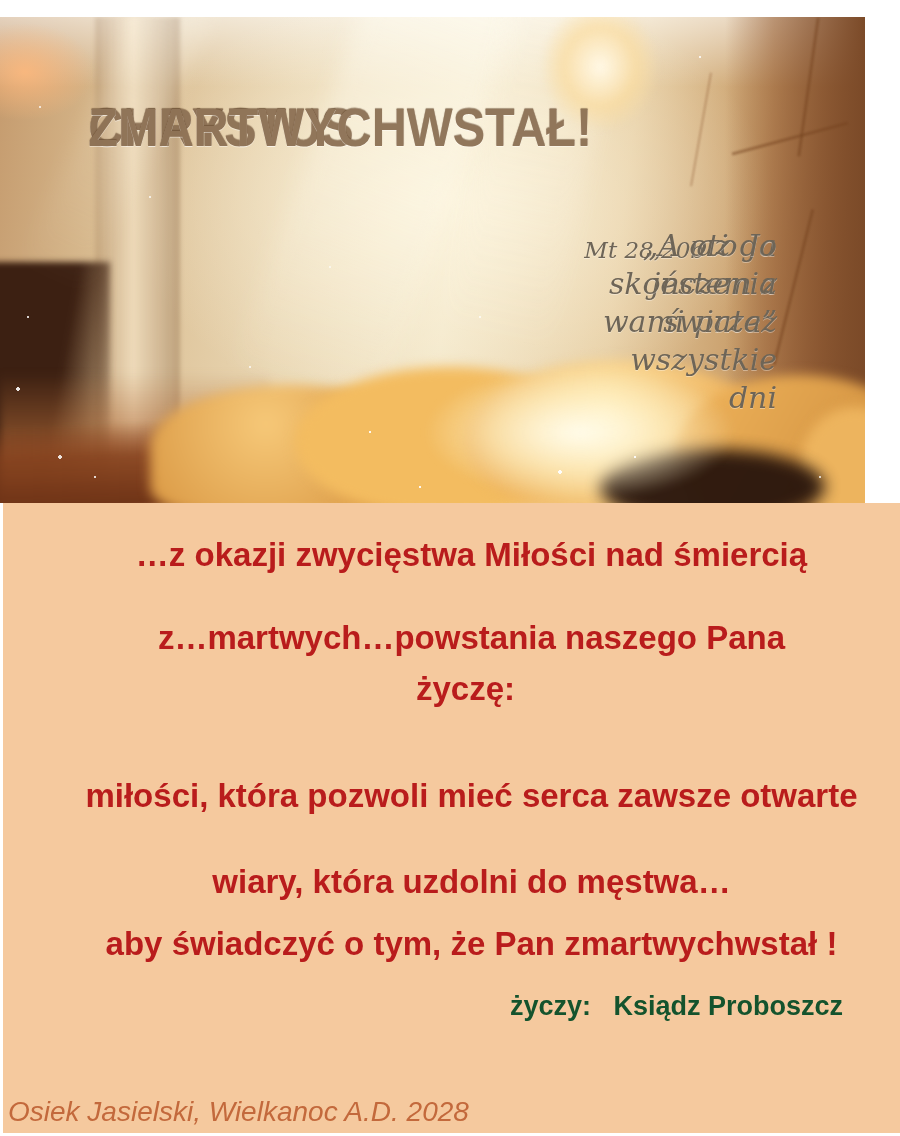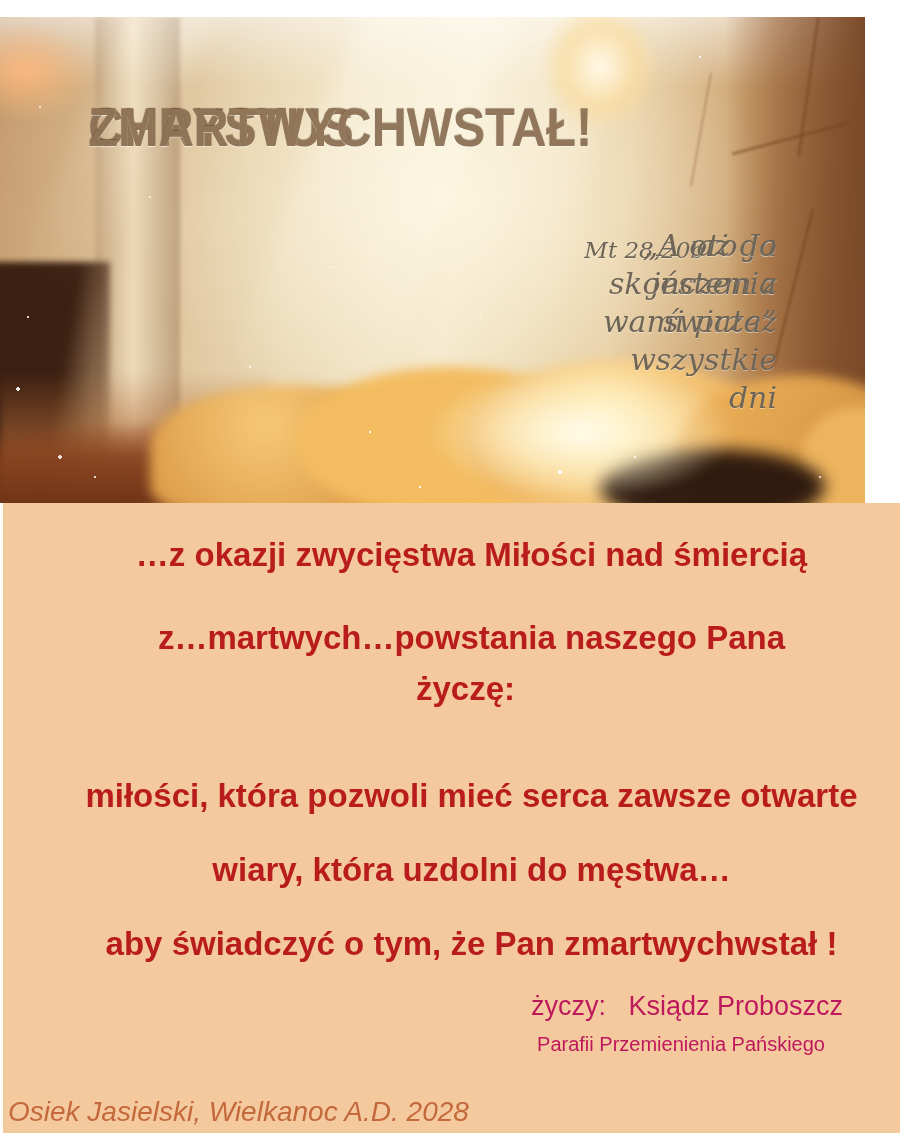--- a/index.html
+++ b/index.html
@@ -97,23 +97,23 @@
   
   .panel {
     position:absolute; left:3px; top:503px; width:897px; height:630px;
     background:#f5c99e;
   }
   .gline {
     position:absolute; left:0; right:0; padding-left:40px; text-align:center;
     font-weight:bold; font-size:33px; color:#b91c1c;
   }
   .g0 { top:33px; }  .g1 { top:100px;margin-top:16px; } .g2 { top:167px;padding-left:28px; } .g3 { top:228px;margin-top:46px; }
-  .g4 { top:294px; } .g5 { top:348px; } .g6 { top:422px; }
+  .g4 { top:294px; } .g5 { top:360px; } .g6 { top:422px; }
   .sig {
-    position:absolute; right:0; text-align:left; font-weight:normal; color:#be185d; white-space:pre;
+    position:absolute; right:0; text-align:left; font-weight:bold; color:#14532d; white-space:pre;
   }
   .sig1 { top:488px; right:57px;  font-size:27px; }
   .sig2 { top:530px; right:75px;  font-size:20px; }
   .sig3 { top:561px; right:107px; font-size:20px; }
   .footer-line {
     position:absolute; left:5px; top:593px;
     font-style:italic; font-size:28px; color:#c3693c;
   }
 </style>
 </head>
@@ -158,18 +158,17 @@
 
   <div class="panel">
     <div class="gline g0">…z okazji zwycięstwa Miłości nad śmiercią</div>
     <div class="gline g1">z…martwych…powstania naszego Pana</div>
     <div class="gline g2">życzę:</div>
     <div class="gline g3">miłości, która pozwoli mieć serca zawsze otwarte</div>
     <div class="gline g5">wiary, która uzdolni do męstwa…</div>
     <div class="gline g6">aby świadczyć o tym, że Pan zmartwychwstał !</div>
 
     <div class="sig sig1">życzy:   Ksiądz Proboszcz</div>
-    <div class="sig sig2">Parafii Przemienienia Pańskiego</div>
 
     <div class="footer-line">Osiek Jasielski, Wielkanoc A.D. 2028</div>
   </div>
 
 </div>
 
 </body></html>

